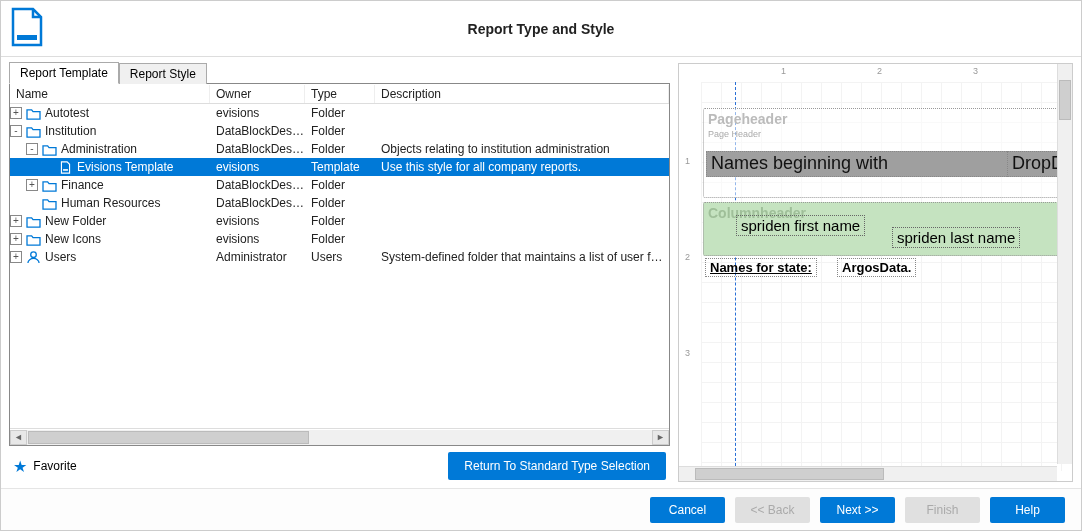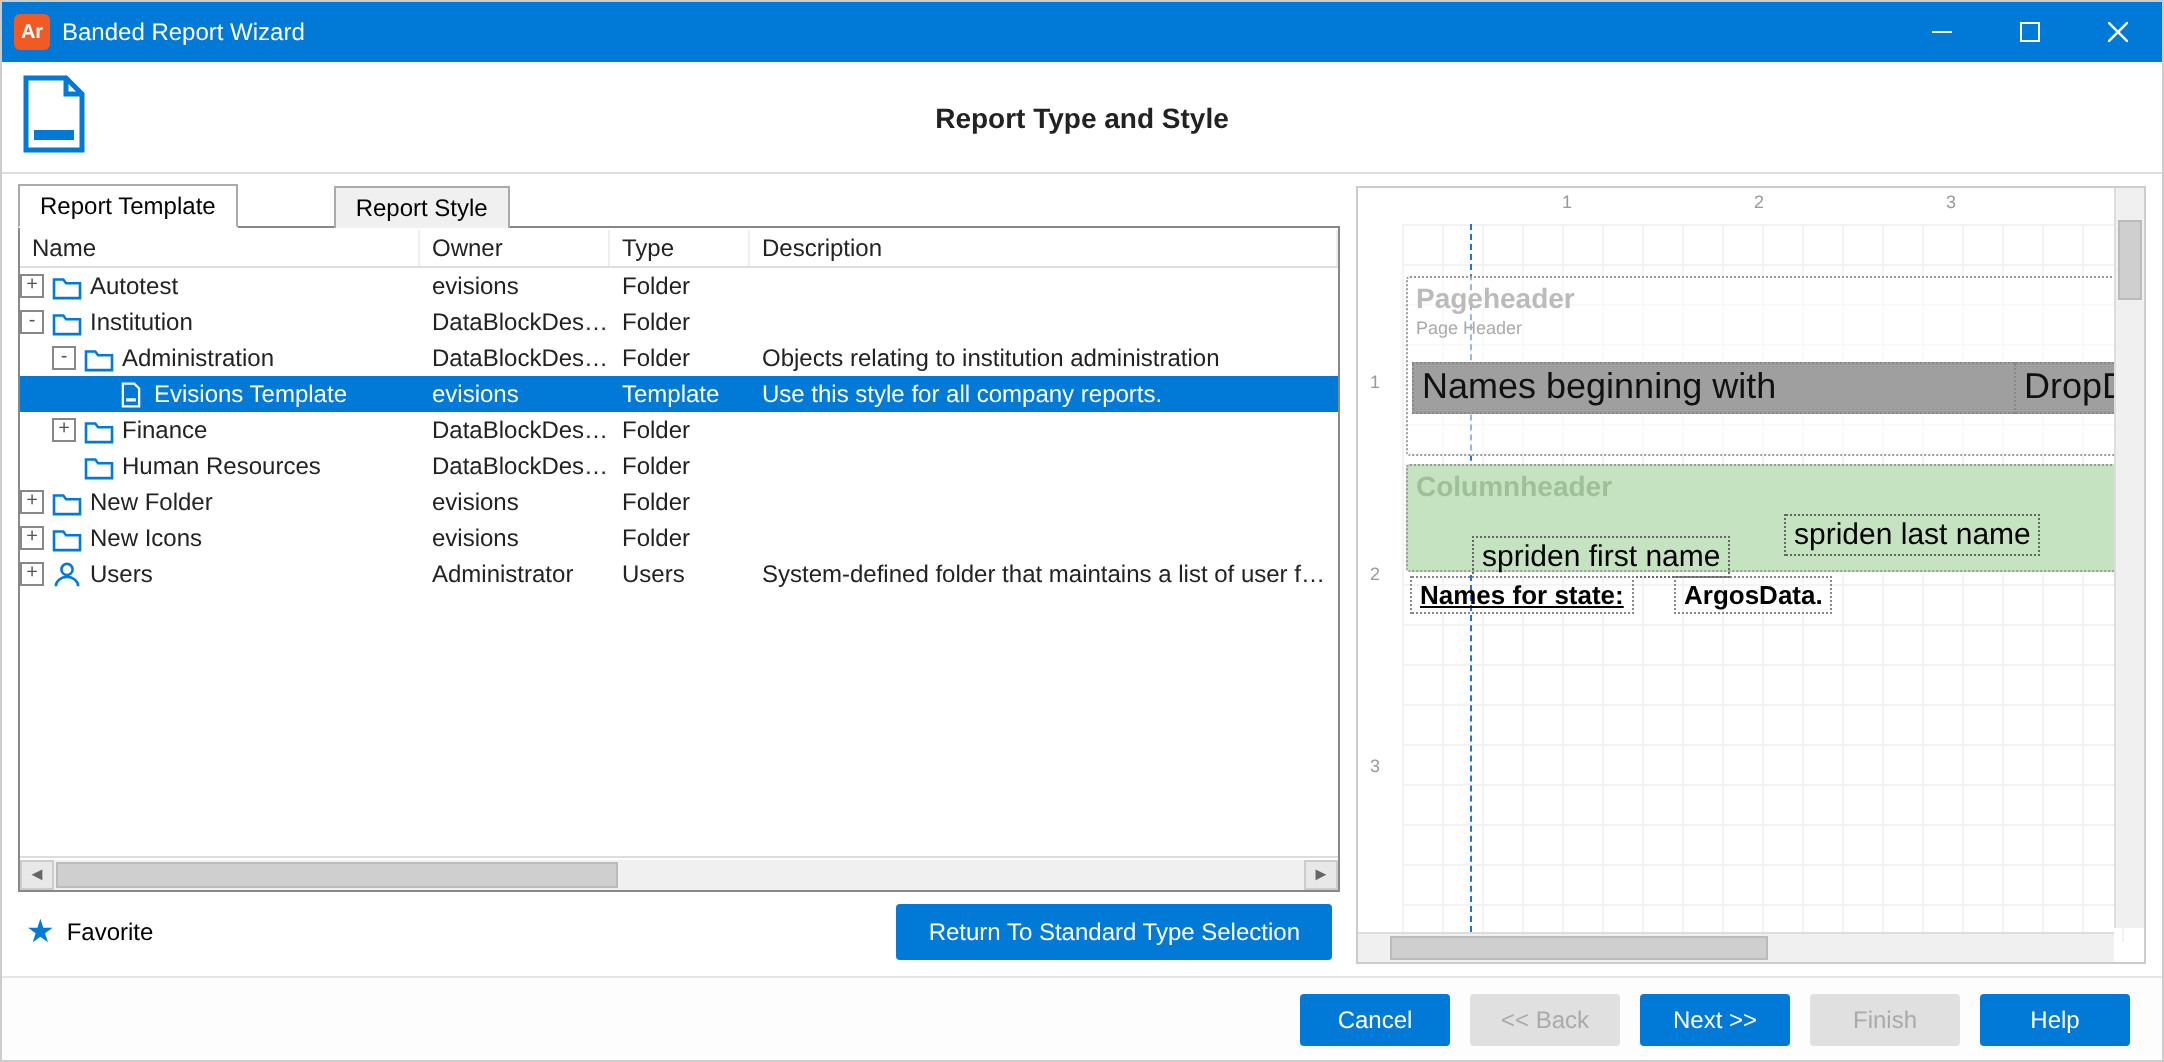--- a/index.html
+++ b/index.html
@@ -87,21 +87,20 @@
     display: flex;
     flex-direction: column;
     min-width: 0;
   }
   .tabs {
     display: flex;
     align-items: flex-end;
     height: 20px;
     position: relative;
     z-index: 2;
-    gap: 48px;
   }
   .tab {
     padding: 3px 10px;
     border: 1px solid #aaa;
     border-bottom: none;
     background: #f0f0f0;
     font-size: 12px;
     cursor: default;
     margin-bottom: -1px;
   }
@@ -255,41 +254,20 @@
   }
   .btn.disabled {
     background: #e0e0e0; color:#aaa;
   }
 </style>
 </head>
 <body>
 
 <div class="window">
 
-  <div class="titlebar">
-    <div class="app-icon">Ar</div>
-    <div class="title-text">Banded Report Wizard</div>
-    <div class="titlebar-spacer"></div>
-    <div class="titlebar-btn">
-      <svg width="10" height="10" viewBox="0 0 10 10">
-          <line x1="0" y1="5" x2="10" y2="5" stroke="#fff" stroke-width="1"></line>
-        </svg>
-    </div>
-    <div class="titlebar-btn">
-      <svg width="10" height="10" viewBox="0 0 10 10">
-          <rect x="0.5" y="0.5" width="9" height="9" fill="none" stroke="#fff" stroke-width="1"></rect>
-        </svg>
-    </div>
-    <div class="titlebar-btn close">
-      <svg width="10" height="10" viewBox="0 0 10 10">
-          <line x1="0" y1="0" x2="10" y2="10" stroke="#fff" stroke-width="1.2"></line>
-          <line x1="10" y1="0" x2="0" y2="10" stroke="#fff" stroke-width="1.2"></line>
-        </svg>
-    </div>
-  </div>
 
   <div class="header">
     <div class="header-icon">
       <svg width="34" height="40" viewBox="0 0 34 40">
         <path d="M2 2 h20 l8 8 v28 h-28 z" fill="#fff" stroke="#0079d7" stroke-width="2.5"></path>
         <path d="M22 2 v8 h8" fill="none" stroke="#0079d7" stroke-width="2.5"></path>
         <rect x="6" y="28" width="20" height="5" fill="#0079d7"></rect>
       </svg>
     </div>
     <div class="header-title">Report Type and Style</div>
@@ -459,21 +437,21 @@
 
           <div class="band" style="top:26px; height:90px;">
             <div class="band-label">Pageheader</div>
             <div class="band-sub">Page Header</div>
             <div class="field-box grey-bg" style="left:2px; right:50px; top:42px; height:26px; font-size:18px;">Names beginning with</div>
             <div class="field-box grey-bg" style="right:-4px; top:42px; height:26px; font-size:18px; width:56px; overflow:hidden;">DropD</div>
           </div>
 
           <div class="band green-bg" style="top:120px; height:54px;">
             <div class="band-label" style="color:#9fbf99">Columnheader</div>
-            <div class="field-box" style="left:32px; top:35px; border:1px dotted #666;">spriden first name</div>
+            <div class="field-box" style="left:32px; top:12px; border:1px dotted #666;">spriden first name</div>
             <div class="field-box" style="left:188px; top:24px; border:1px dotted #666;">spriden last name</div>
           </div>
 
           <div class="field-box" style="left:4px; top:176px; font-size:13px; font-weight:bold; border:1px dotted #888;text-decoration:underline;">Names for state:</div>
           <div class="field-box" style="left:136px; top:176px; font-size:13px; font-weight:bold; border:1px dotted #888;">ArgosData.</div>
 
         </div>
         <div class="vscroll">
           <div class="vscroll-thumb"></div>
         </div>

